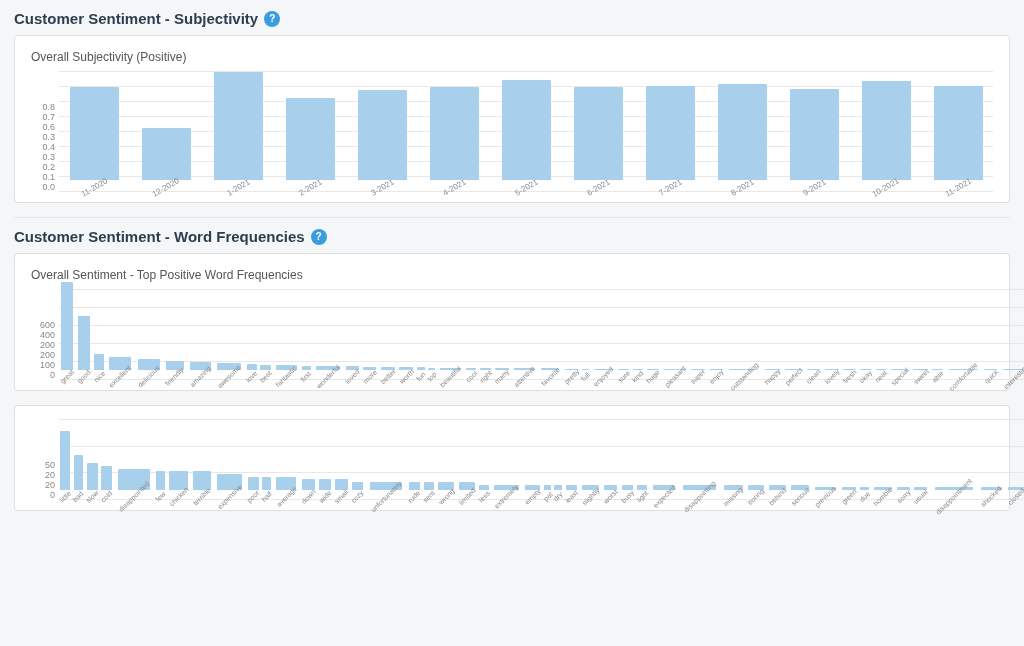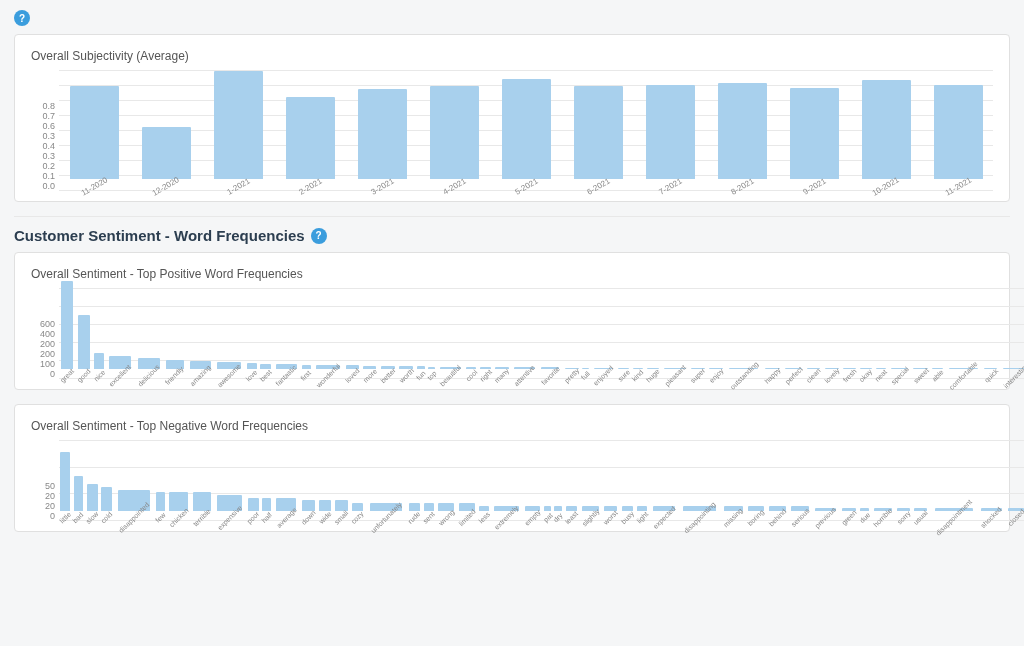--- a/index.html
+++ b/index.html
@@ -136,25 +136,26 @@
       height: 80px;
     }
   </style>
 </head>
 <body>
 
 <div class="page">
 
   <div>
     <div class="section-title">
+      <span>Customer Sentiment - Subjectivity</span>
       <span class="help-icon">?</span>
     </div>
 
     <div class="chart-container">
-      <div class="chart-title">Overall Subjectivity (Average)</div>
+      <div class="chart-title">Overall Subjectivity (Positive)</div>
       <div class="bar-chart subjectivity-chart">
         <div class="bar-chart-inner">
           <div class="y-axis" id="subjectivity-y-axis">
               <span>0.0</span>
               <span>0.1</span>
               <span>0.2</span>
               <span>0.3</span>
               <span>0.4</span>
               <span>0.3</span>
               <span>0.6</span>
@@ -455,21 +456,20 @@
                   <div class="bar" style="height: 0.54px;"></div>
                   <div class="bar-label">interesting</div>
                 </div>
               </div>
           </div>
         </div>
       </div>
     </div>
 
     <div class="chart-container">
-      <div class="chart-title">Overall Sentiment - Top Negative Word Frequencies</div>
       <div class="bar-chart word-freq-chart neg-chart">
         <div class="bar-chart-inner">
           <div class="y-axis" id="negative-y-axis">
               <span>0</span>
               <span>20</span>
               <span>20</span>
               <span>50</span>
             </div>
           <div class="bars-wrapper">
             <div class="gridlines" id="negative-gridlines">

